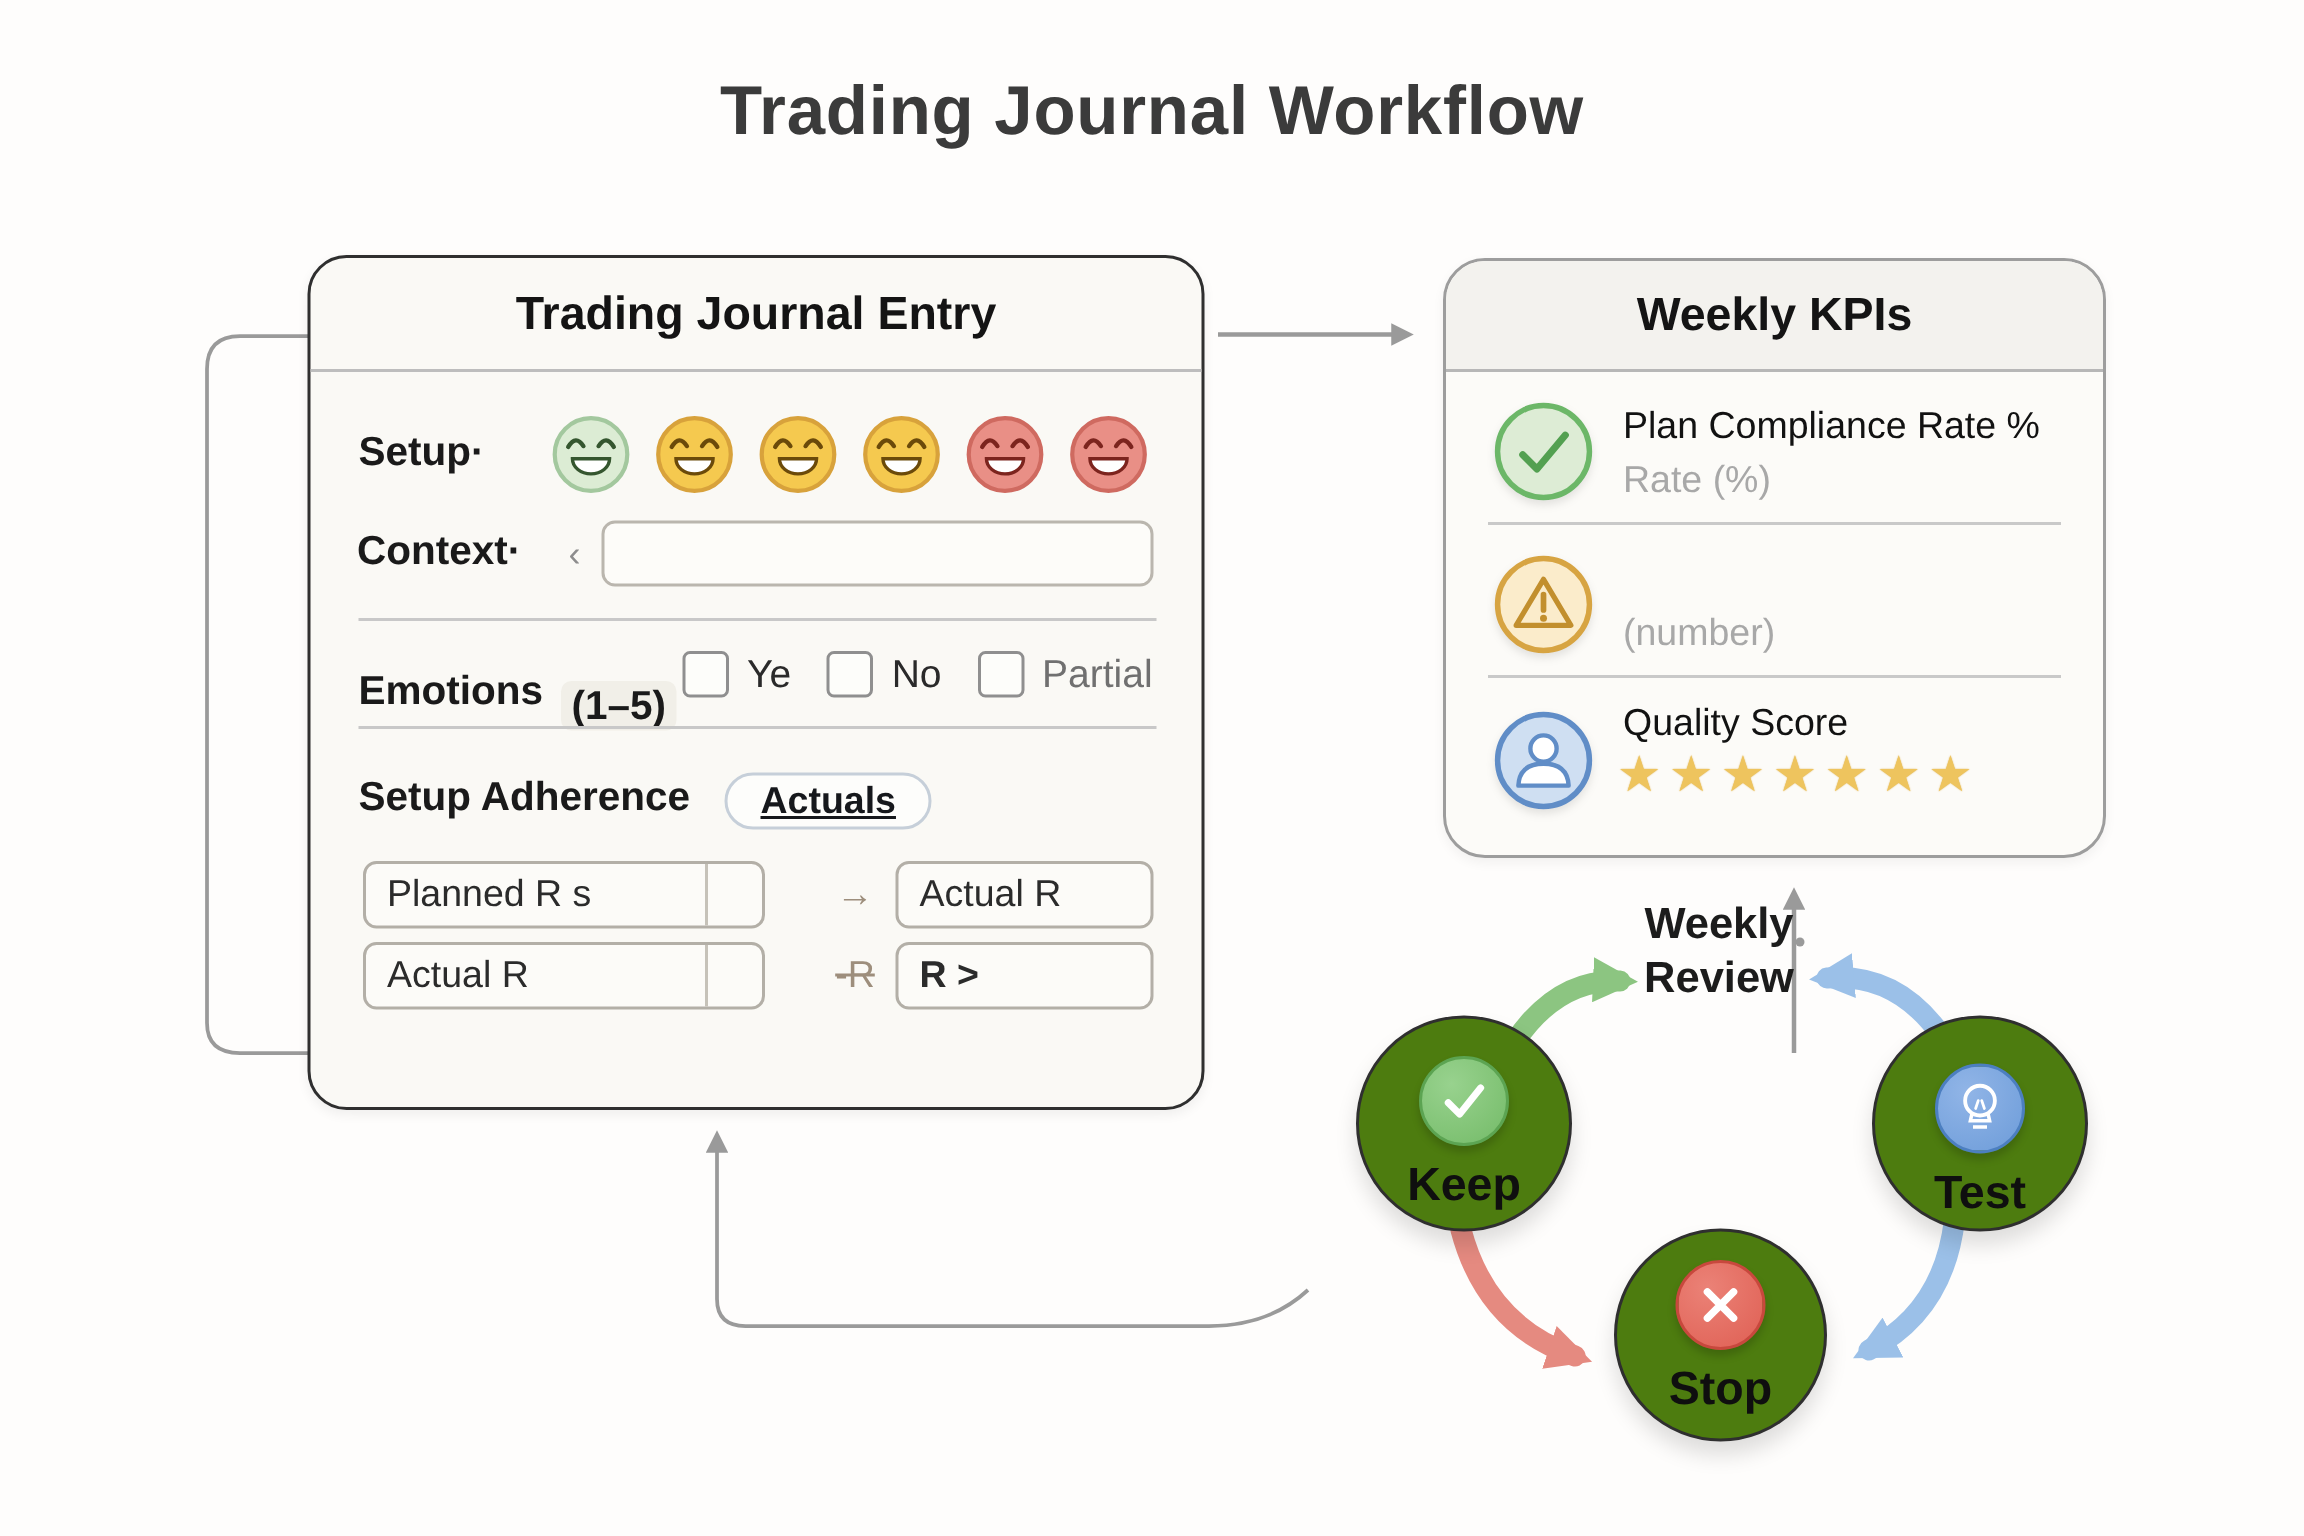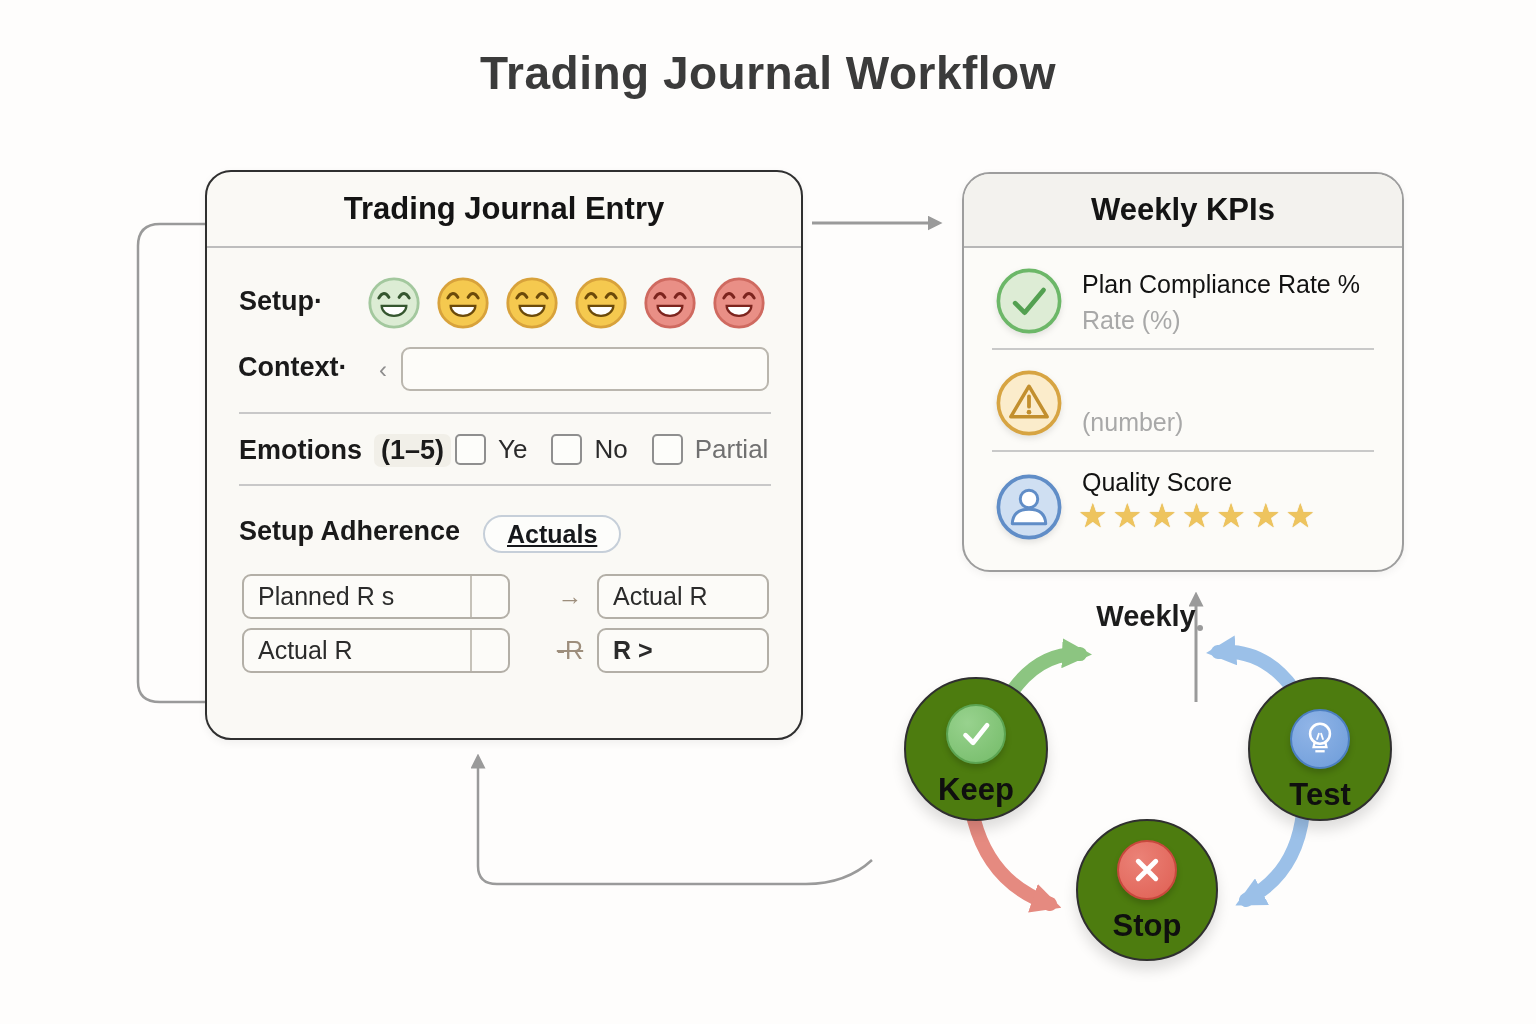--- a/index.html
+++ b/index.html
@@ -31,21 +31,21 @@
   .e-yellow .feat { stroke:#6b4a0a; } .e-yellow .mouth { fill:#fff; stroke:#6b4a0a; }
   .e-red    .face { fill:#e98f86; stroke:#cf6a60; }
   .e-red    .feat { stroke:#7c241e; } .e-red .mouth { fill:#fff; stroke:#7c241e; }
 
   .context-mark { position:absolute; left:172px; top:184px; font-size:24px; color:#8d8d8d; }
   .context-input { position:absolute; left:194px; top:175px; width:364px; height:40px;
     border:2px solid #bab6ae; border-radius:9px; background:#fdfcf9; }
 
   .emotions-row { position:absolute; left:32px; top:262px; display:flex; align-items:center; gap:12px;justify-content:center; }
   .emotions-scale { font-size:27px; font-weight:700; color:#1a1a1a; background:#f1efe8;
-    border-radius:7px; padding:1px 7px; }
+    border-radius:7px; padding:1px 7px;margin-top:20px; }
   .cb-group { position:absolute; left:248px; top:262px; display:flex; align-items:center; gap:24px; }
   .cb-item { display:flex; align-items:center; gap:12px; }
   .checkbox { width:27px; height:27px; border:2.5px solid #8f8f8f; border-radius:5px; background:#fdfdfa; }
   .cb-label { font-size:26px; color:#2a2a2a; }
   .cb-label.muted { color:#707070; }
 
   .rule-pill { position:absolute; left:276px; top:343px; height:34px; padding:0 22px;
     display:flex; align-items:center; border:2px solid #c6cfd9; border-radius:19px;
     background:#fdfdfb; font-size:25px; font-weight:700; color:#16181c; text-decoration:underline; }
 
@@ -265,20 +265,21 @@
           <circle cx="24" cy="18.5" r="6" fill="#fff" stroke="#608dc7" stroke-width="2"></circle>
           <path d="M12.5 35.5 Q13 25.5 24 25.5 Q35 25.5 35.5 35.5 Z" fill="#fff" stroke="#608dc7" stroke-width="2" stroke-linejoin="round"></path>
         </svg>
     </div>
     <div class="kpi-title" style="top:294px;">Quality Score</div>
     <div class="stars">★★★★★★★</div>
   </div>
 
   <div class="review-label">
     <div>Weekly</div>
+    <div>Review</div>
   </div>
 
   <div class="node node-keep">
     <span class="node-icon ni-keep">
       <svg viewBox="0 0 48 48">
           <path d="M15 25 L21.5 31.5 L33.5 16.5" fill="none" stroke="#ffffff" stroke-width="4" stroke-linecap="round" stroke-linejoin="round"></path>
         </svg>
     </span>
     <span class="node-label">Keep</span>
   </div>

